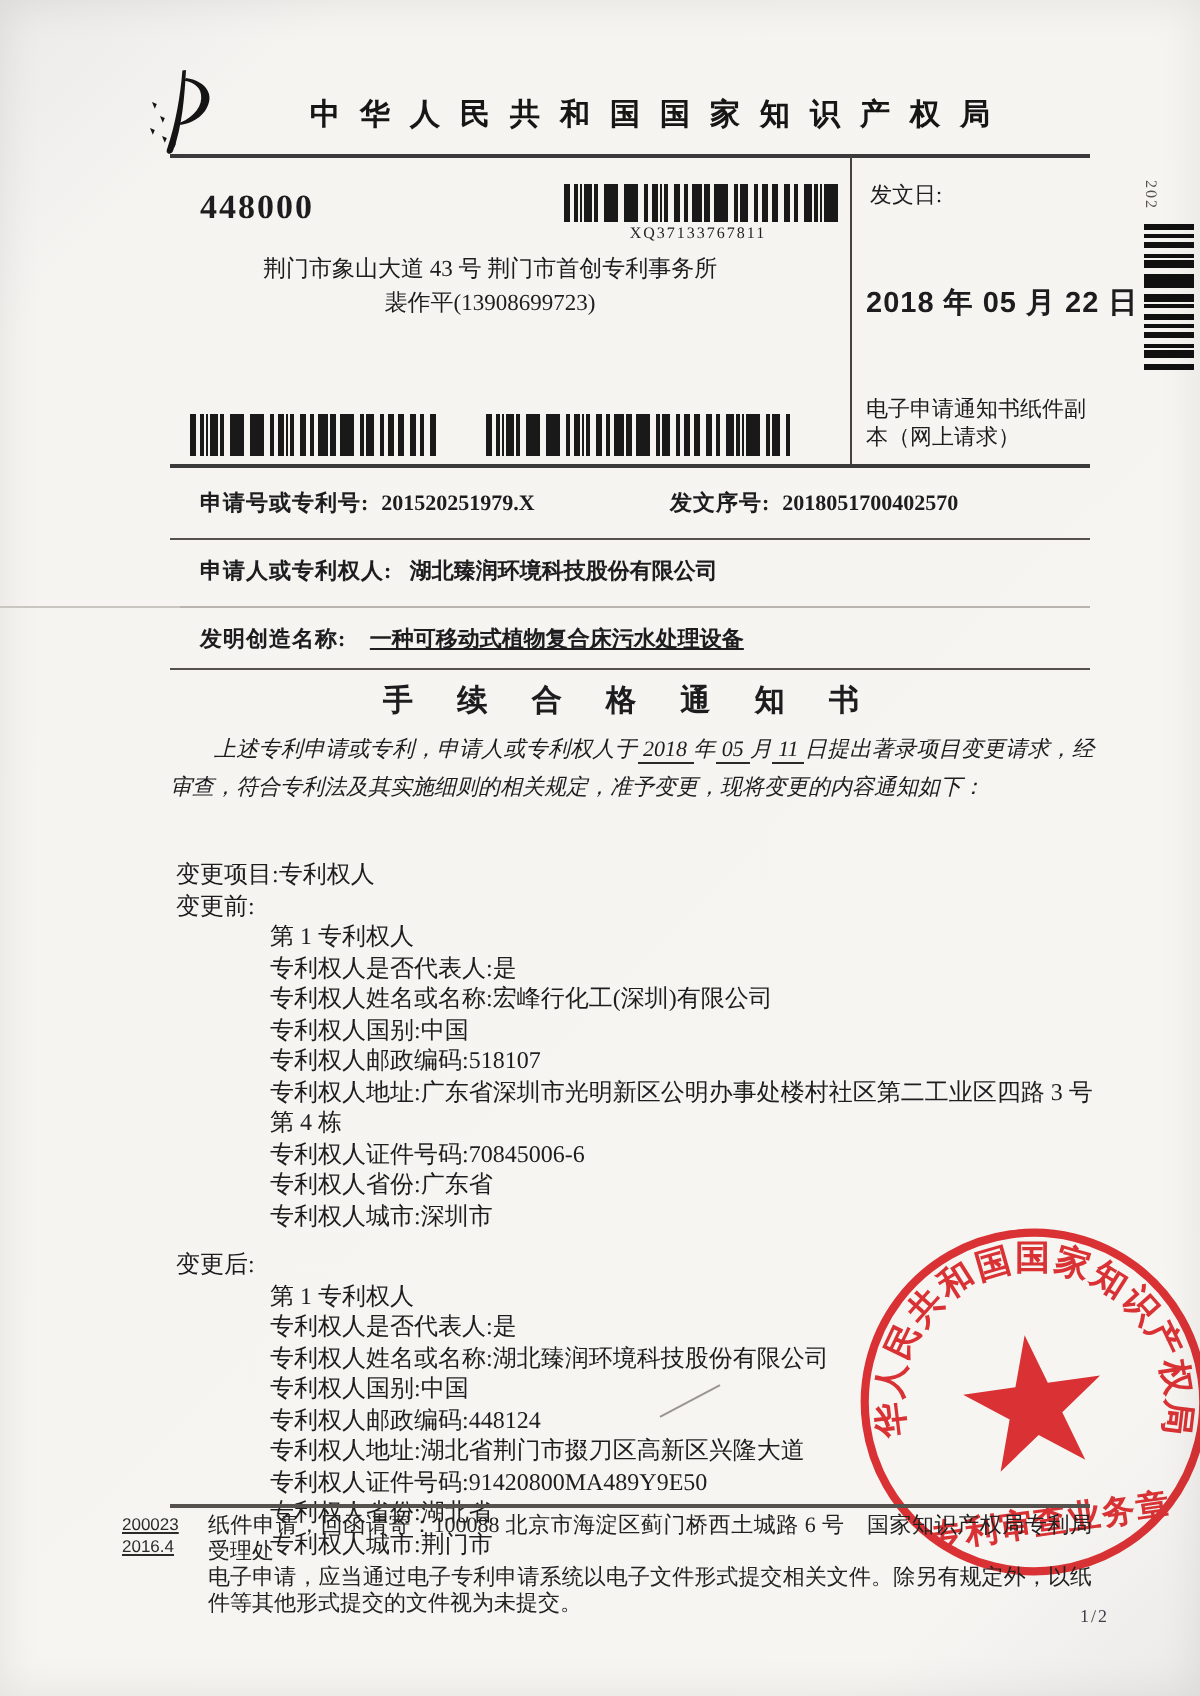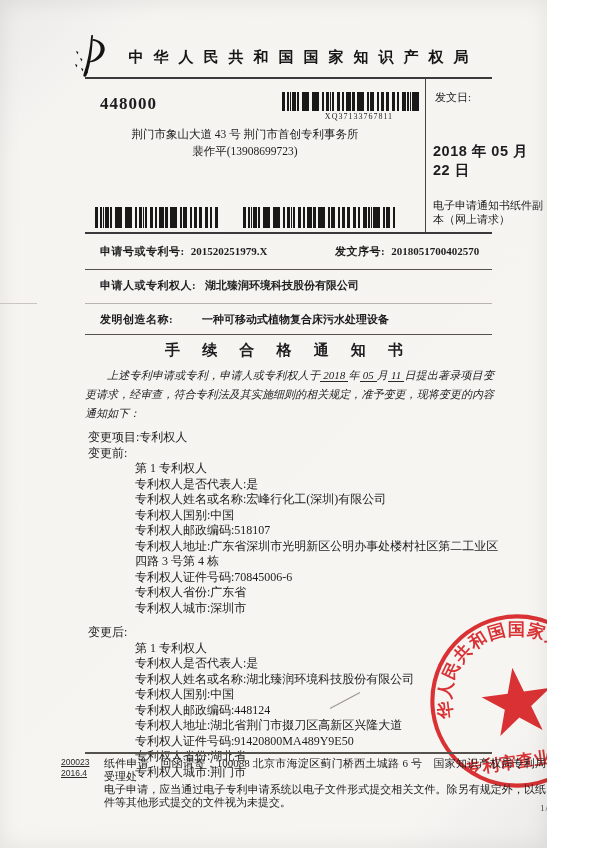--- a/index.html
+++ b/index.html
@@ -1,18 +1,18 @@
 <!DOCTYPE html>
 <html><head>
 <meta charset="utf-8">
 <style>
   html,body{margin:0;padding:0;}
   .page{
     position:relative;
-    width:547px;height:848px;
+    width:600px;height:848px;
     background:linear-gradient(135deg,#eceae8 0%,#f5f4f1 12%,#f6f5f2 88%,#eceae8 100%);
     box-shadow:inset 0 0 22px rgba(0,0,0,.08);
     font-family:"Liberation Serif","DejaVu Serif",serif;
     color:#1d1d1f;
     overflow:hidden;
   }
   .abs{position:absolute;}
 
   
   .office-title{
@@ -32,21 +32,21 @@
     background-image:
       repeating-linear-gradient(90deg,#191919 0 2px,transparent 2px 5px),
       repeating-linear-gradient(90deg,#191919 0 1px,transparent 1px 8px),
       repeating-linear-gradient(90deg,#191919 0 3px,transparent 3px 11px);
   }
   .barcode-v{
     background-image:
       repeating-linear-gradient(180deg,#101010 0 2px,transparent 2px 5px),
       repeating-linear-gradient(180deg,#101010 0 3px,transparent 3px 9px);
   }
-  .bc-label{left:290px;top:112px;width:138px;text-align:center;font-size:8px;letter-spacing:1px;color:#222;}
+  .bc-label{left:280px;top:112px;width:138px;text-align:center;font-size:8px;letter-spacing:1px;color:#222;}
   .addr-line{left:90px;top:127px;width:310px;text-align:center;font-size:11.5px;}
   .recipient-line{left:90px;top:144px;width:310px;text-align:center;font-size:11.5px;}
 
   
   .vdivider{left:425px;top:78px;width:1px;height:155px;background:#46433f;}
   .dispatch-label{left:435px;top:90px;font-size:11px;}
   .dispatch-date{left:433px;top:142px;font-size:14.5px;font-weight:bold;letter-spacing:.5px;font-family:"Liberation Sans","DejaVu Sans",sans-serif;}
   .copy-note{left:433px;top:198px;width:112px;font-size:11px;line-height:14px;}
   .side-code{left:571px;top:90px;font-size:8px;color:#57534e;writing-mode:vertical-rl;letter-spacing:1px;}
 
@@ -123,21 +123,21 @@
   <div class="abs rule-thin" style="left:85px;right:55px;top:269px;"></div>
 
   <div class="abs frow" style="left:100px;top:278px;">
     <span class="flabel">申请人或专利权人:</span>
     <span class="fvalue">湖北臻润环境科技股份有限公司</span>
   </div>
   <div class="abs rule-faint" style="left:85px;right:55px;top:303px;"></div>
 
   <div class="abs frow" style="left:100px;top:312px;">
     <span class="flabel">发明创造名称:</span>
-    <span class="fvalue" style="margin-left:26px;">一种可移动式植物复合床污水处理设备</span>
+    <span class="fvalue" style="margin-left:9px;text-decoration:underline;">一种可移动式植物复合床污水处理设备</span>
   </div>
   <div class="abs rule-thin" style="left:85px;right:55px;top:334px;"></div>
 
   <div class="abs notice-title">手 续 合 格 通 知 书</div>
   <div class="abs notice-body">
     <span>上述专利申请或专利，申请人或专利权人于</span><span class="u">2018</span><span>年</span><span class="u">05</span><span>月</span><span class="u">11</span><span>日提出著录项目变更请求，经审查，符合专利法及其实施细则的相关规定，准予变更，现将变更的内容通知如下：</span>
   </div>
 
   <div class="abs change">
     <div><span>变更项目:</span><span>专利权人</span></div>

